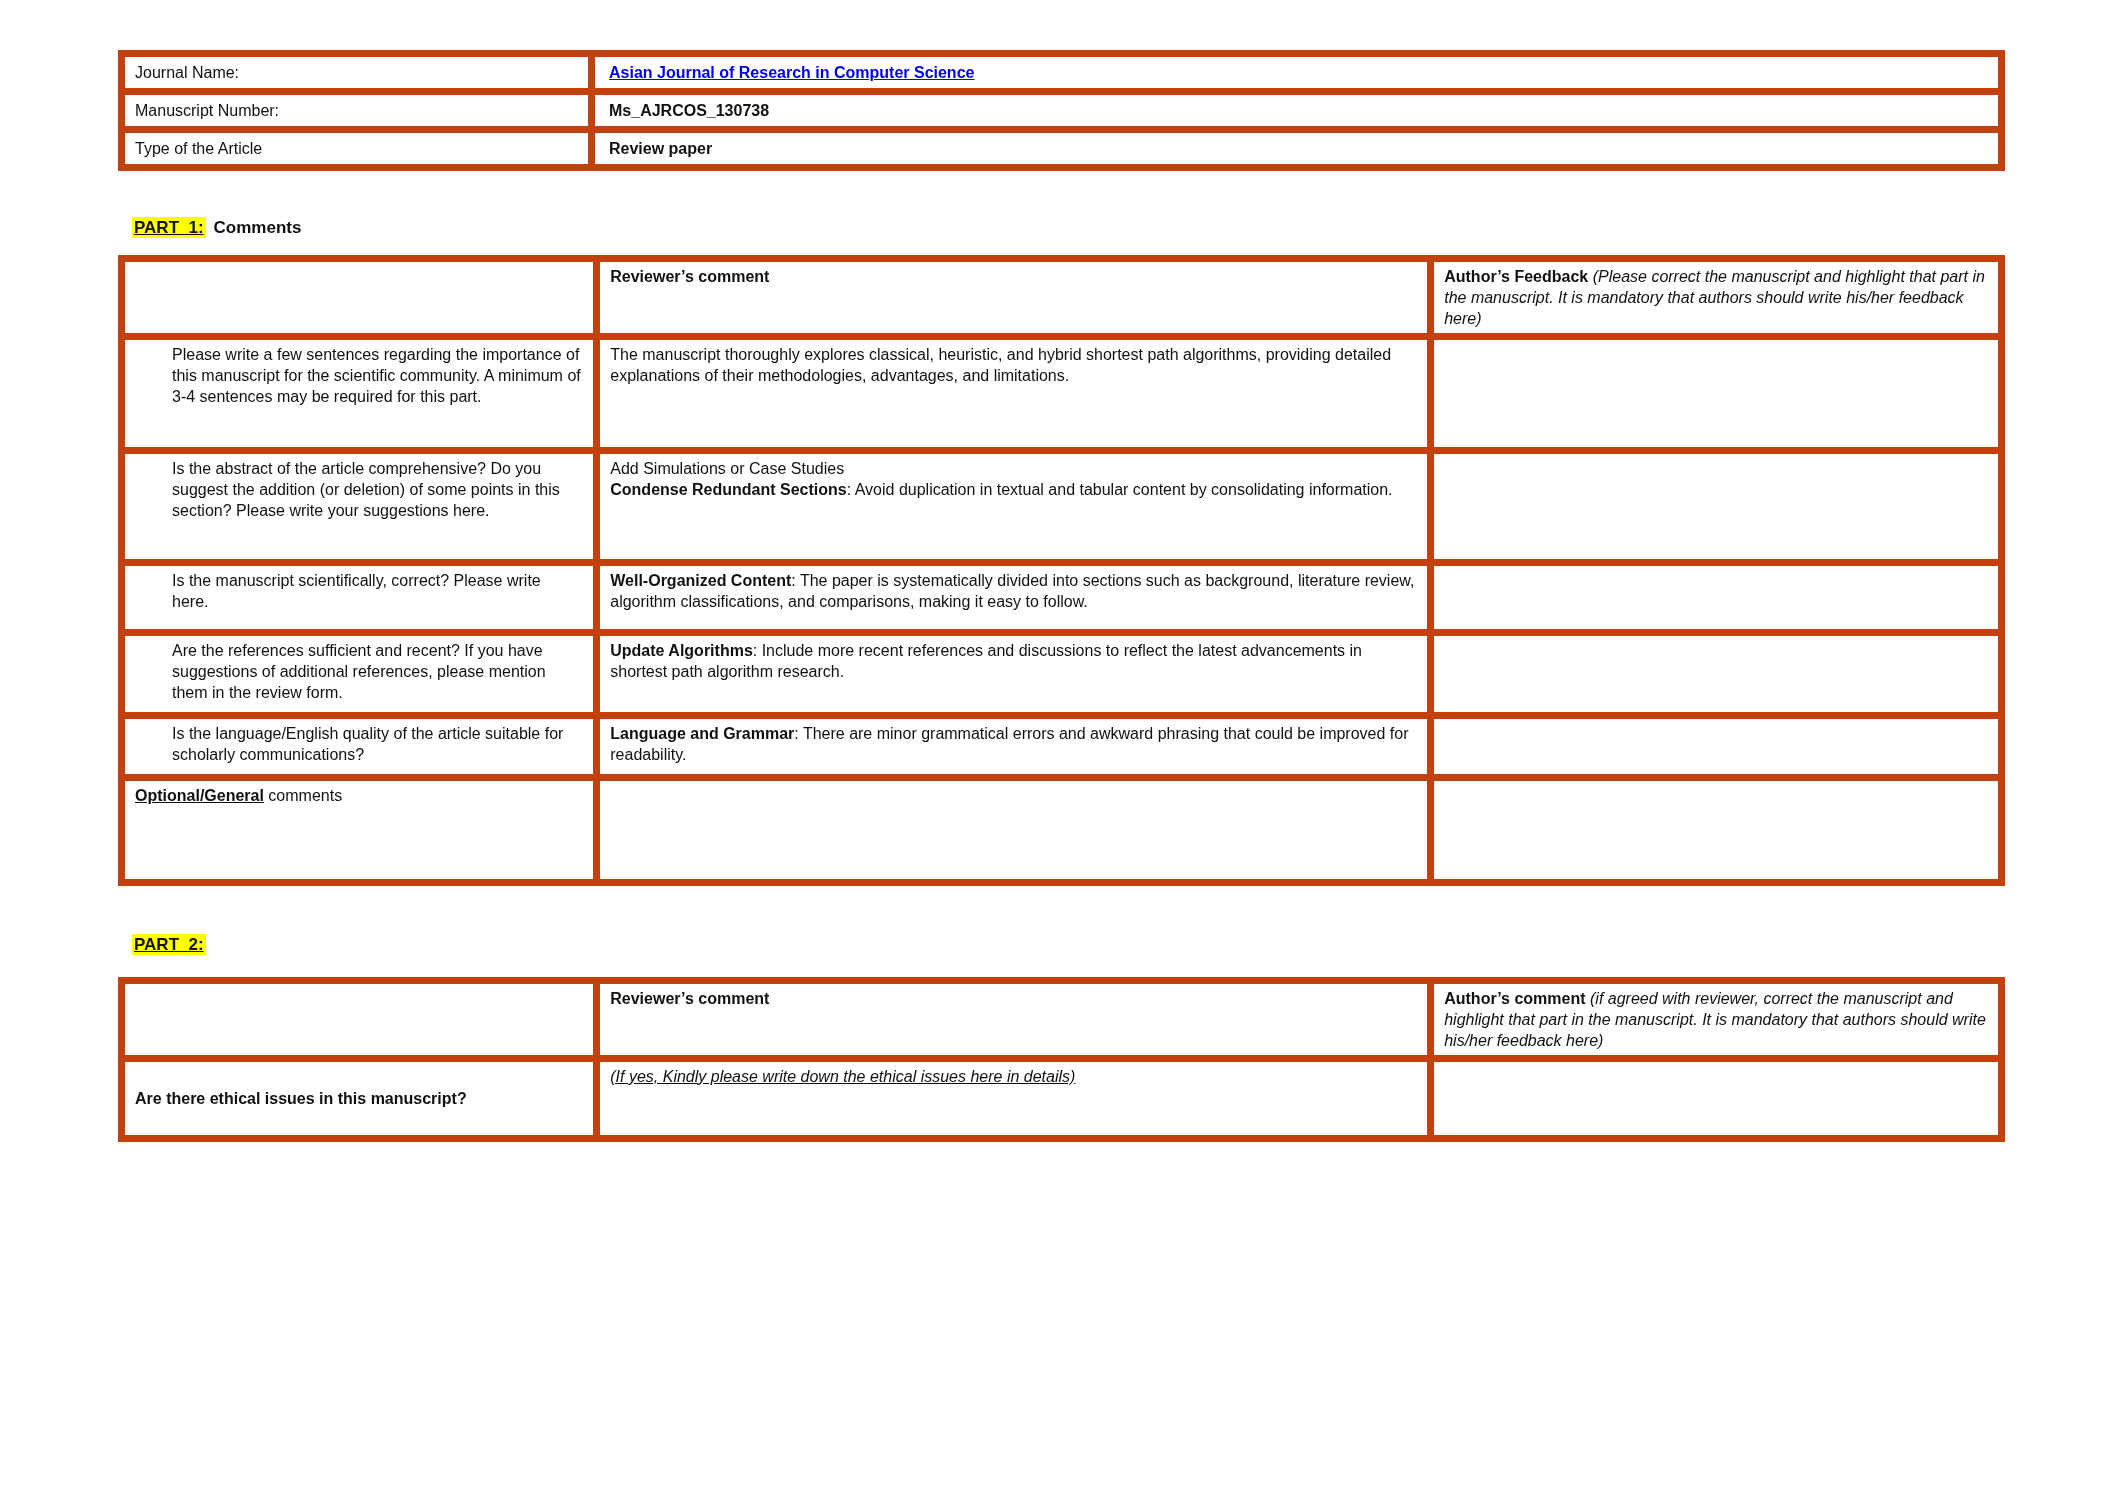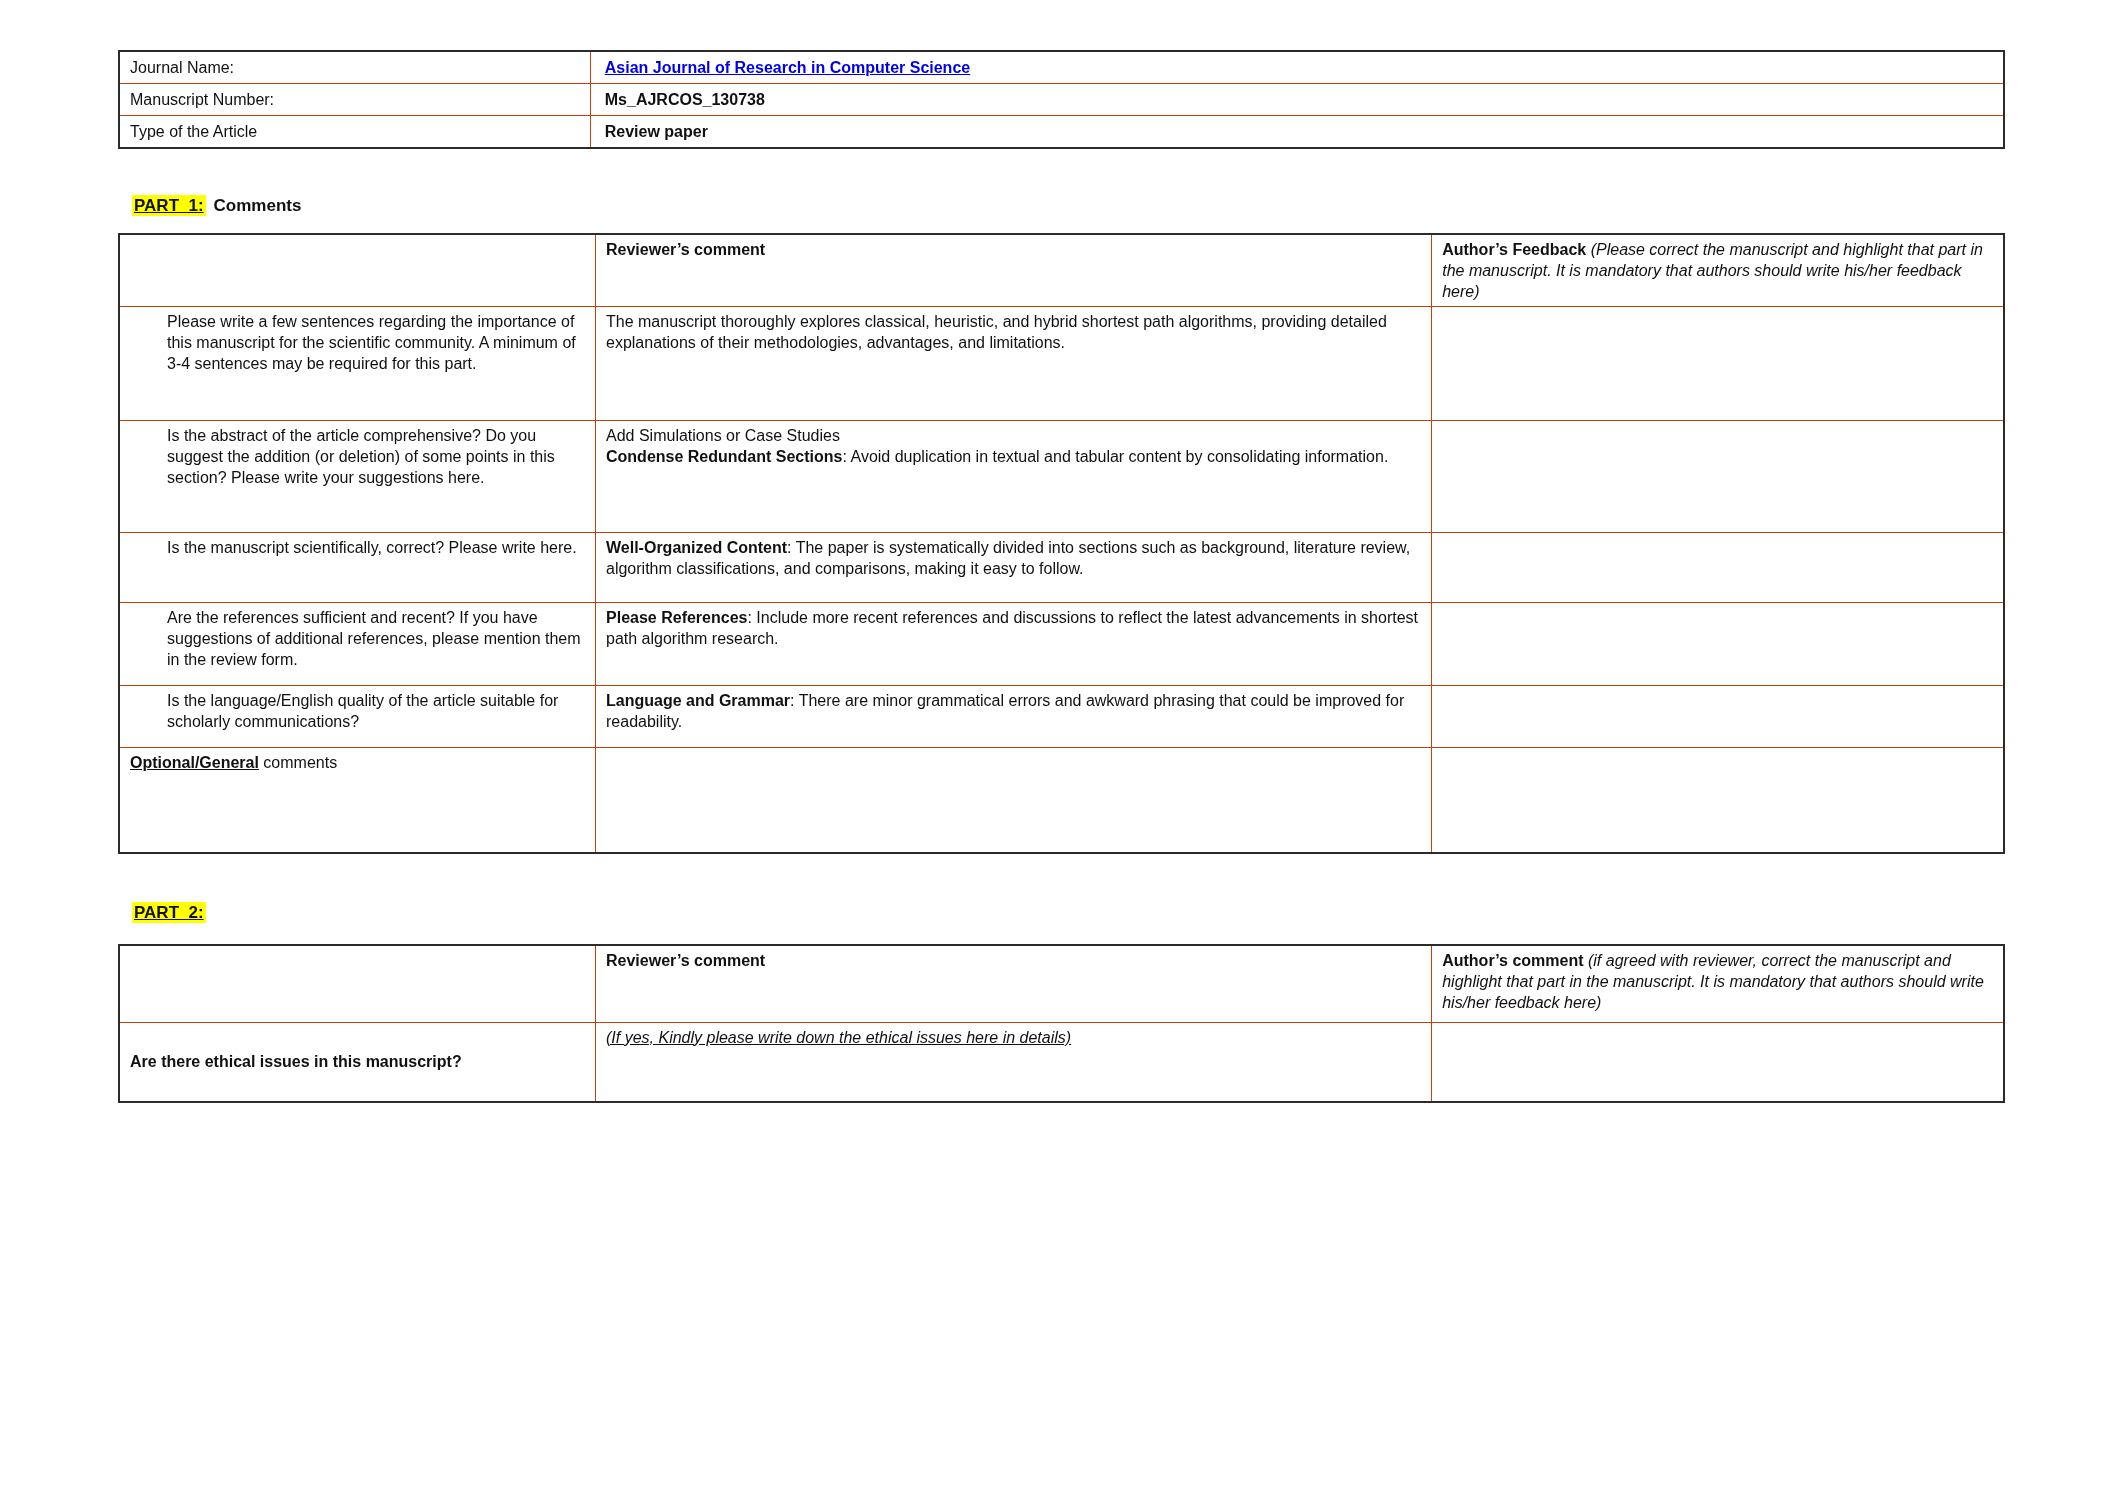--- a/index.html
+++ b/index.html
@@ -14,21 +14,21 @@
   .content { padding: 0 112px 0 118px; }
 
   .doc-title {
     margin: 108px 0 0 14px;
     font-size: 21px; font-weight: bold;
     color: #1f3d96; text-decoration: underline;
   }
 
   table { border-collapse: collapse; width: 100%; table-layout: fixed; }
   table.bordered { border: 2px solid #2b2b2b; }
-  table.bordered td { border: 1px solid #c2410c; padding: 4px 10px; vertical-align: top; }
+  table.bordered td { border: 7px solid #c2410c; padding: 4px 10px; vertical-align: top; }
 
   
   .info-table { margin-top: 50px; }
   .info-table col.c-label { width: 25.0%; }
   .info-table td.lbl { padding: 5px 10px; }
   .info-table td.val { vertical-align: middle; padding: 4px 14px; }
   .info-table tr.r-journal { height: 30px; }
   .info-table tr.r-number  { height: 28px; }
   .info-table tr.r-title   { height: 55px; }
   .info-table tr.r-type    { height: 32px; }
@@ -138,21 +138,21 @@
         </tr>
 
         <tr class="h-r3">
           <td class="q preline">Is the manuscript scientifically, correct? Please write here.</td>
           <td><span class="b">Well-Organized Content</span><span>: The paper is systematically divided into sections such as background, literature review, algorithm classifications, and comparisons, making it easy to follow.</span></td>
           <td></td>
         </tr>
 
         <tr class="h-r4">
           <td class="q preline">Are the references sufficient and recent? If you have suggestions of additional references, please mention them in the review form.</td>
-          <td><span class="b">Please References</span><span>: Include more recent references and discussions to reflect the latest advancements in shortest path algorithm research.</span></td>
+          <td><span class="b">Update Algorithms</span><span>: Include more recent references and discussions to reflect the latest advancements in shortest path algorithm research.</span></td>
           <td></td>
         </tr>
 
         <tr class="h-r5">
           <td class="q preline">Is the language/English quality of the article suitable for scholarly communications?</td>
           <td><span class="b">Language and Grammar</span><span>: There are minor grammatical errors and awkward phrasing that could be improved for readability.</span></td>
           <td></td>
         </tr>
 
         <tr class="h-r6">

